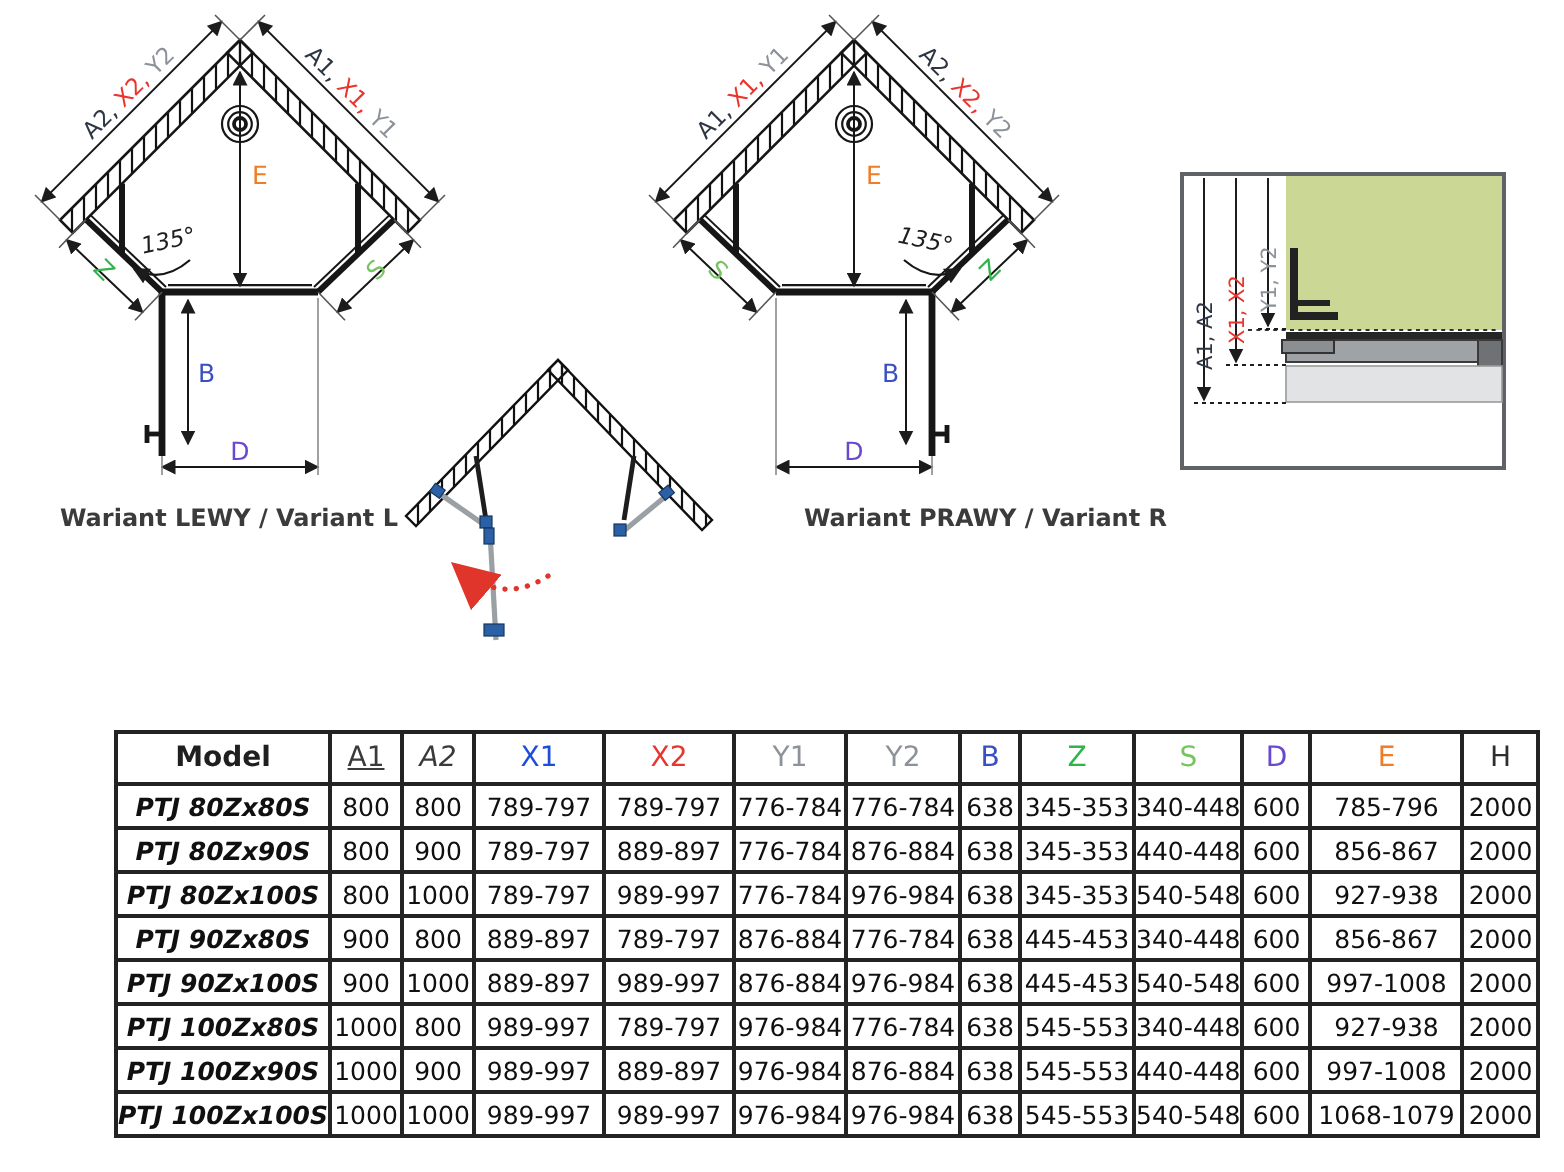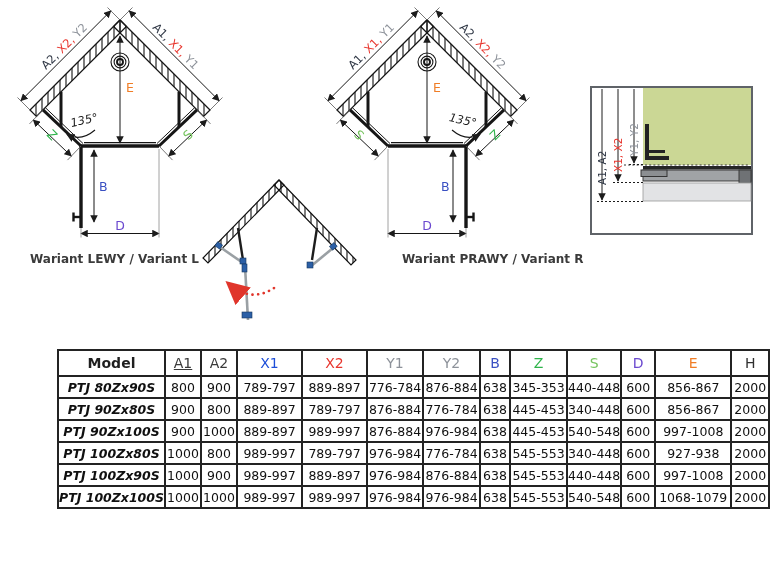--- a/index.html
+++ b/index.html
@@ -9,21 +9,21 @@
   .caption{position:absolute;font-size:12px;font-weight:700;color:#3b3b3b;white-space:nowrap;}
   
   .c-a{fill:#2e3644;} .c-x{fill:#e8362e;} .c-y{fill:#8d929a;}
   .c-e{fill:#f07d26;} .c-b{fill:#3a50c2;} .c-z{fill:#2fb44b;}
   .c-s{fill:#76c45f;} .c-d{fill:#6a48cf;}
   .dimtxt{font-size:11.5px;font-weight:500;}
   .biglbl{font-size:12.5px;font-weight:500;}
   .angletxt{font-size:11.5px;font-style:italic;fill:#1d1d1d;}
   svg text{font-family:"DejaVu Sans","Liberation Sans",sans-serif;}
   
-  table.spec{position:absolute;left:57px;top:349px;border-collapse:collapse;table-layout:fixed;
+  table.spec{position:absolute;left:57px;top:365px;border-collapse:collapse;table-layout:fixed;
              background:#fff;padding-left:24px;}
   table.spec th,table.spec td{border:2px solid #232323;text-align:center;vertical-align:middle;
              padding:0;white-space:nowrap;overflow:hidden;}
   table.spec th{height:24px;font-size:14px;font-weight:500;}
   table.spec th:first-child{font-weight:700;color:#1f1f1f;}
   table.spec td{height:20px;font-size:12.5px;color:#101010;}
   table.spec td.model{font-weight:700;font-style:italic;font-size:12.5px;}
   col.w-model{width:100px;} col.w-a{width:36px;} col.w-x{width:65px;} col.w-y{width:56px;}
   col.w-y2{width:57px;} col.w-b{width:30px;} col.w-z{width:57px;} col.w-s{width:54px;}
   col.w-d{width:34px;} col.w-e{width:76px;} col.w-h{width:38px;}
@@ -264,50 +264,80 @@
         <col class="w-z">
         <col class="w-s">
       <col class="w-d">
         <col class="w-e">
         <col class="w-h">
     </colgroup>
     <thead>
       <tr>
           <th style="color: rgb(31, 31, 31);">Model</th>
           <th style="color: rgb(58, 58, 58); text-decoration: underline;">A1</th>
-          <th style="color: rgb(58, 58, 58);">A2</th>
+          <th style="color: rgb(58, 58, 58); font-style: italic;">A2</th>
           <th style="color: #1d4ed8;">X1</th>
           <th style="color: rgb(232, 54, 46);">X2</th>
           <th style="color: rgb(141, 146, 154);">Y1</th>
           <th style="color: rgb(141, 146, 154);">Y2</th>
           <th style="color: rgb(58, 80, 194);">B</th>
           <th style="color: rgb(47, 180, 75);">Z</th>
           <th style="color: rgb(118, 196, 95);">S</th>
           <th style="color: rgb(106, 72, 207);">D</th>
           <th style="color: rgb(240, 125, 38);">E</th>
           <th style="color: rgb(47, 47, 47);">H</th>
         </tr>
     </thead>
     <tbody>
         <tr>
+          <td class="model">PTJ 80Zx80S</td>
+          <td>800</td>
+          <td>800</td>
+          <td>789-797</td>
+          <td>789-797</td>
+          <td>776-784</td>
+          <td>776-784</td>
+          <td>638</td>
+          <td>345-353</td>
+          <td>340-448</td>
+          <td>600</td>
+          <td>785-796</td>
+          <td>2000</td>
+        </tr>
+        <tr>
           <td class="model">PTJ 80Zx90S</td>
           <td>800</td>
           <td>900</td>
           <td>789-797</td>
           <td>889-897</td>
           <td>776-784</td>
           <td>876-884</td>
           <td>638</td>
           <td>345-353</td>
           <td>440-448</td>
           <td>600</td>
           <td>856-867</td>
           <td>2000</td>
         </tr>
         <tr>
+          <td class="model">PTJ 80Zx100S</td>
+          <td>800</td>
+          <td>1000</td>
+          <td>789-797</td>
+          <td>989-997</td>
+          <td>776-784</td>
+          <td>976-984</td>
+          <td>638</td>
+          <td>345-353</td>
+          <td>540-548</td>
+          <td>600</td>
+          <td>927-938</td>
+          <td>2000</td>
+        </tr>
+        <tr>
           <td class="model">PTJ 90Zx80S</td>
           <td>900</td>
           <td>800</td>
           <td>889-897</td>
           <td>789-797</td>
           <td>876-884</td>
           <td>776-784</td>
           <td>638</td>
           <td>445-453</td>
           <td>340-448</td>

